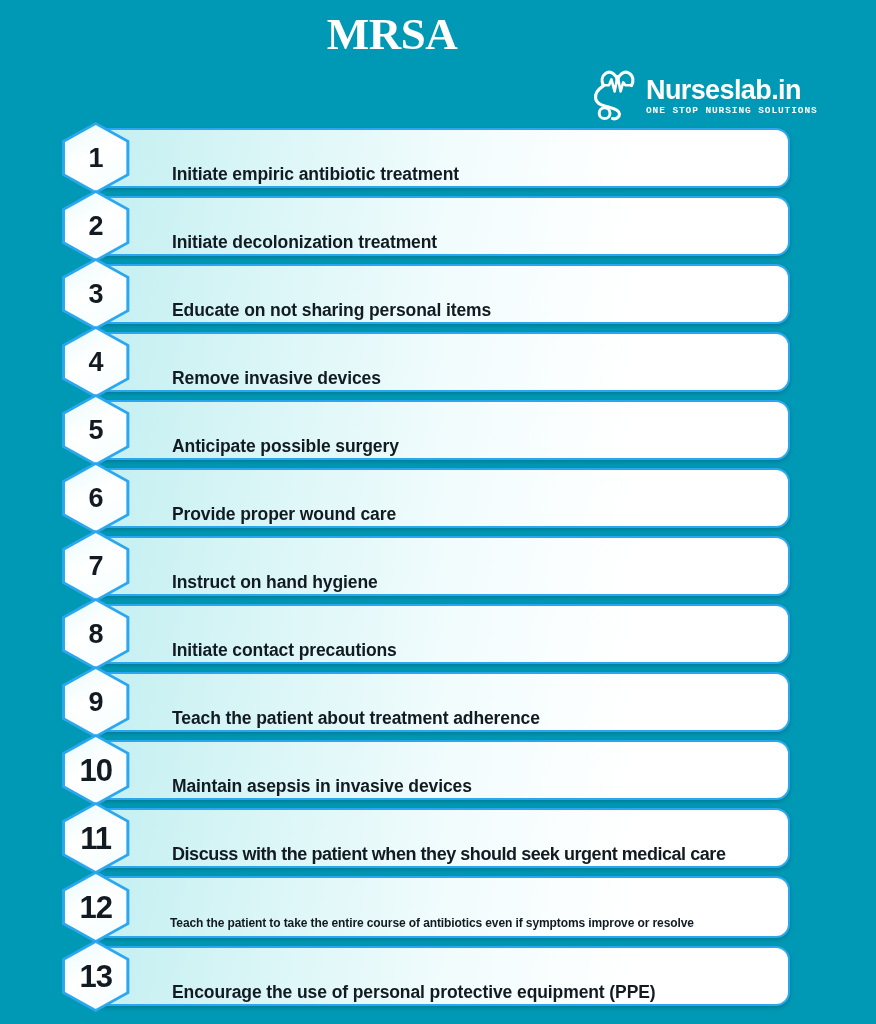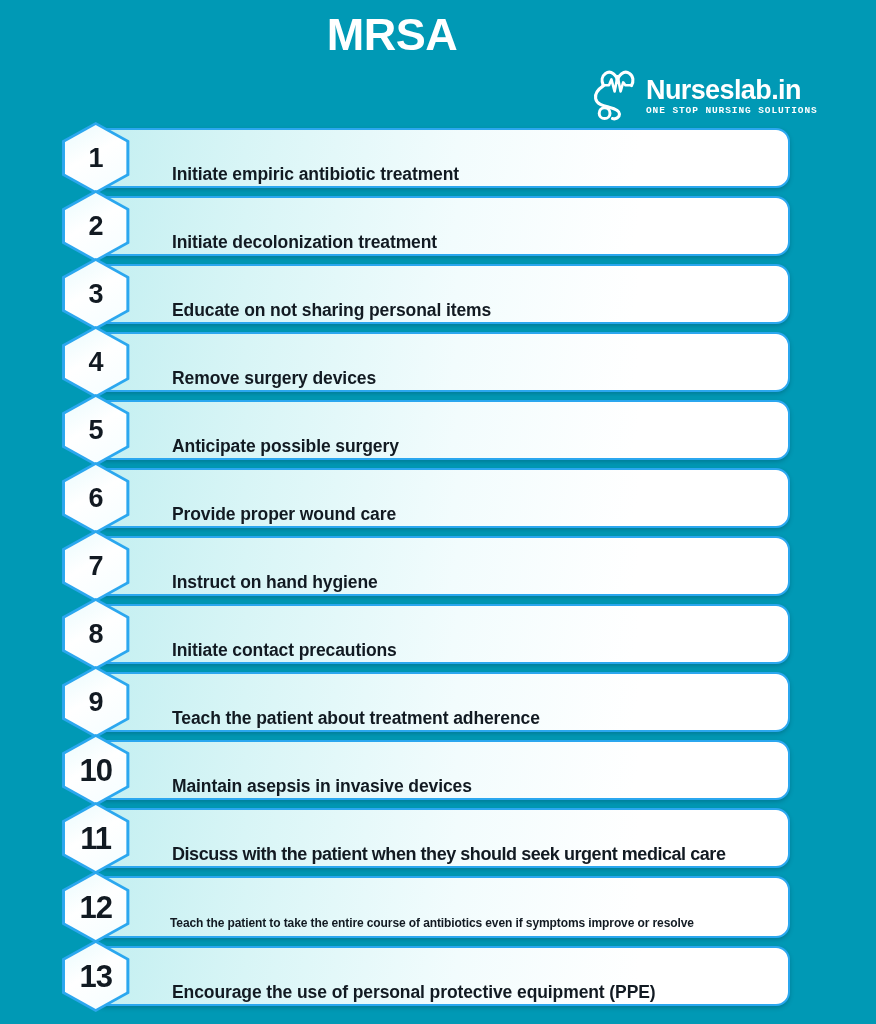--- a/index.html
+++ b/index.html
@@ -37,21 +37,21 @@
   .title-line {
     color: #ffffff;
     font-family: "Liberation Sans", sans-serif;
     font-weight: bold;
     font-size: 45px;
     line-height: 53px;
     letter-spacing: -0.5px;
     display: block;
   }
   .title-line-1 { padding-left: 0; }
-  .title-line-2 { padding-right: 92px; }
+  .title-line-2 { padding-right: 92px; font-family: Liberation Serif, serif; }
 
   
   .logo {
     position: absolute;
     top: 62px;
     left: 588px;
     width: 195px;
     height: 62px;
     display: flex;
     align-items: flex-start;
@@ -232,21 +232,21 @@
       </div>
       <div class="hex">
         <div class="hex-outline"></div>
         <div class="hex-shape"></div>
         <span class="hex-num">3</span>
       </div>
     </div>
 
     <div class="row">
       <div class="pill">
-        <span class="pill-text">Remove surgery devices</span>
+        <span class="pill-text">Remove invasive devices</span>
       </div>
       <div class="hex">
         <div class="hex-outline"></div>
         <div class="hex-shape"></div>
         <span class="hex-num">4</span>
       </div>
     </div>
 
     <div class="row">
       <div class="pill">

